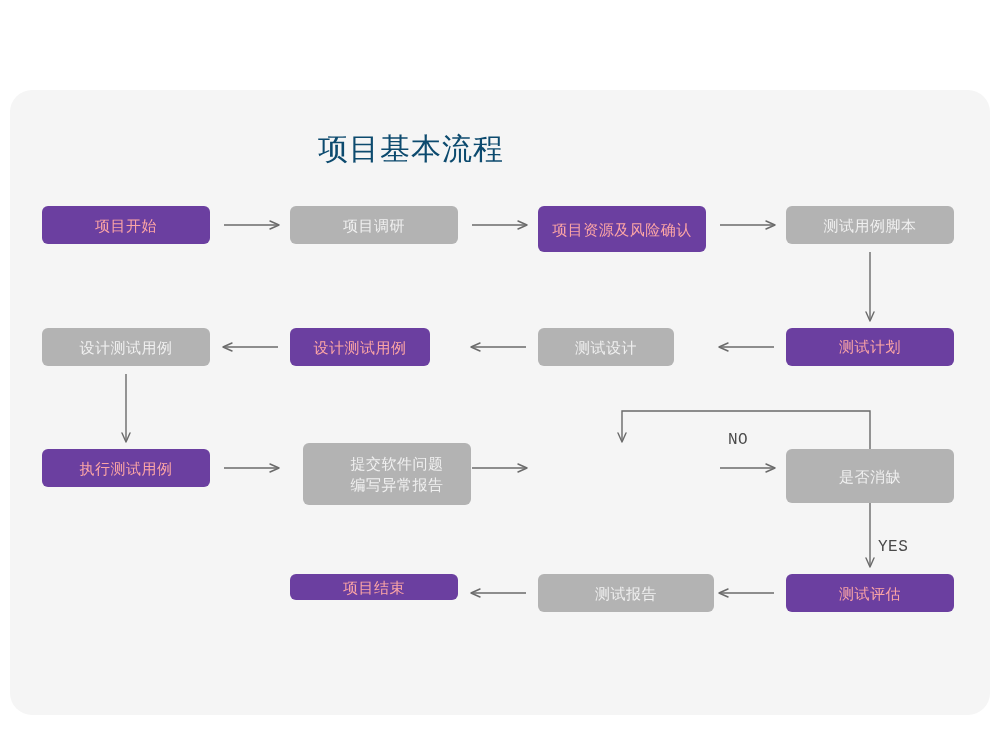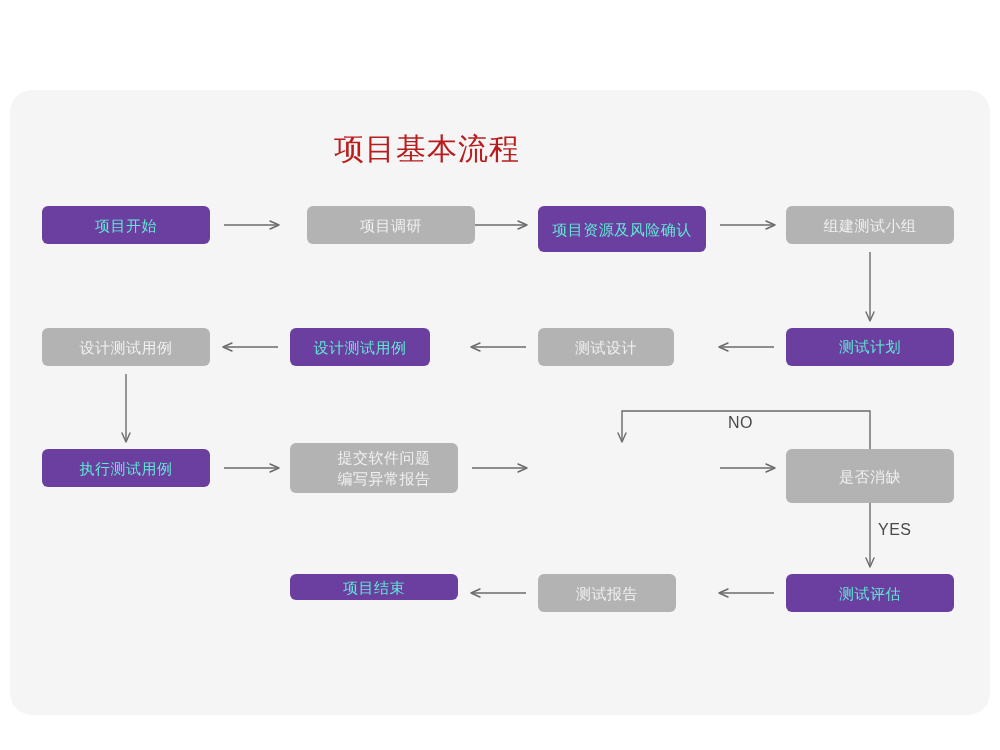--- a/index.html
+++ b/index.html
@@ -28,60 +28,60 @@
     border-radius: 22px;
   }
   #chart-title {
     position: absolute;
     left: 0;
     top: 130px;
     width: 822px;
     text-align: center;
     font-size: 30px;
     line-height: 38px;
-    color: #b91c1c;
+    color: #0c4a6e;
     letter-spacing: 1px;
     font-family: "Liberation Sans", "DejaVu Sans", sans-serif;
-    padding-left: 16px;
   }
   .node {
     position: absolute;
     display: flex;
     align-items: center;
     justify-content: center;
     text-align: center;
     border-radius: 6px;
     font-size: 15px;
     line-height: 21px;
     letter-spacing: 0.5px;
     box-sizing: border-box;
     white-space: pre-line;
   }
   .node.purple {
     background: #6b3fa0;
-    color: #5eead4;
+    color: #fca5a5;
   }
   .node.gray {
     background: #b3b3b3;
     color: #f0f0f0;
   }
   .svg-layer {
     position: absolute;
     left: 0;
     top: 0;
     width: 1000px;
     height: 750px;
     pointer-events: none;
   }
   .edge-label {
     position: absolute;
     font-size: 16px;
     color: #4a4a4a;
-    font-family: Liberation Sans, sans-serif;
+    font-family: Liberation Mono, monospace;
     letter-spacing: 0.5px;
+    margin-top: 17px;
   }
 </style>
 </head>
 <body>
 
 <div id="canvas">
 
   <div id="card"></div>
 
   <div id="chart-title">项目基本流程</div>
@@ -117,31 +117,31 @@
 
       <line x1="774" y1="593" x2="720" y2="593" marker-end="url(#ah)"></line>
       <line x1="526" y1="593" x2="472" y2="593" marker-end="url(#ah)"></line>
     </g>
   </svg>
 
   <div class="edge-label" style="left:728px; top:414px;">NO</div>
   <div class="edge-label" style="left:878px; top:521px;">YES</div>
 
   <div class="node purple" style="left:42px;  top:206px; width:168px; height:38px;">项目开始</div>
-  <div class="node gray" style="left:290px; top:206px; width:168px; height:38px;margin-left:17px;">项目调研</div>
+  <div class="node gray" style="left:290px; top:206px; width:168px; height:38px;">项目调研</div>
   <div class="node purple" style="left:538px; top:206px; width:168px; height:46px;">项目资源及风险确认</div>
-  <div class="node gray" style="left:786px; top:206px; width:168px; height:38px;">组建测试小组</div>
+  <div class="node gray" style="left:786px; top:206px; width:168px; height:38px;">测试用例脚本</div>
 
   <div class="node gray" style="left:42px;  top:328px; width:168px; height:38px;">设计测试用例</div>
   <div class="node purple" style="left:290px; top:328px; width:140px; height:38px;">设计测试用例</div>
   <div class="node gray" style="left:538px; top:328px; width:136px; height:38px;">测试设计</div>
   <div class="node purple" style="left:786px; top:328px; width:168px; height:38px;font-family:Liberation Serif, serif;">测试计划</div>
 
   <div class="node purple" style="left:42px;  top:449px; width:168px; height:38px;">执行测试用例</div>
-  <div class="node gray" style="left:290px; top:443px; width:168px; height:50px;padding-left:20px;">提交软件问题
+  <div class="node gray" style="left:303px; top:443px; width:168px; height:62px;padding-left:20px;">提交软件问题
 编写异常报告</div>
   <div class="node gray" style="left:786px; top:449px; width:168px; height:54px;">是否消缺</div>
 
   <div class="node purple" style="left:290px; top:574px; width:168px; height:26px;">项目结束</div>
-  <div class="node gray" style="left:538px; top:574px; width:138px; height:38px;">测试报告</div>
+  <div class="node gray" style="left:538px; top:574px; width:176px; height:38px;">测试报告</div>
   <div class="node purple" style="left:786px; top:574px; width:168px; height:38px;">测试评估</div>
 
 </div>
 
 </body></html>

